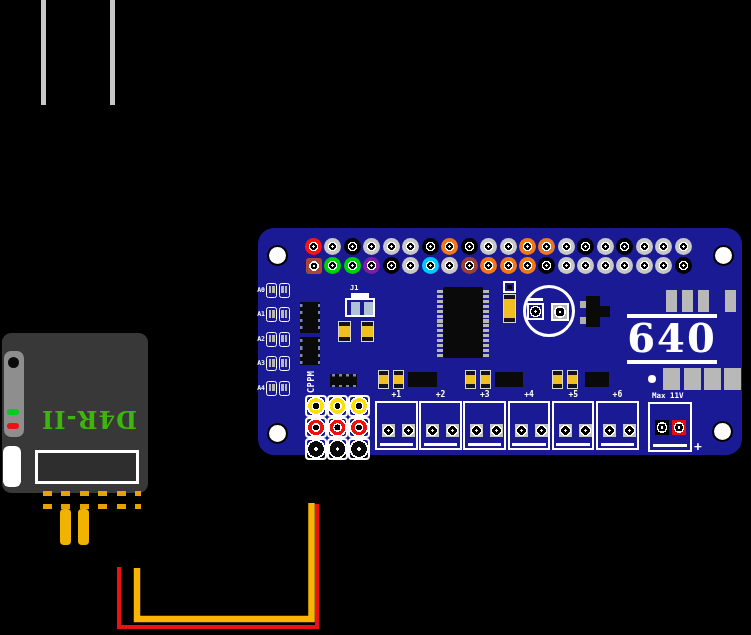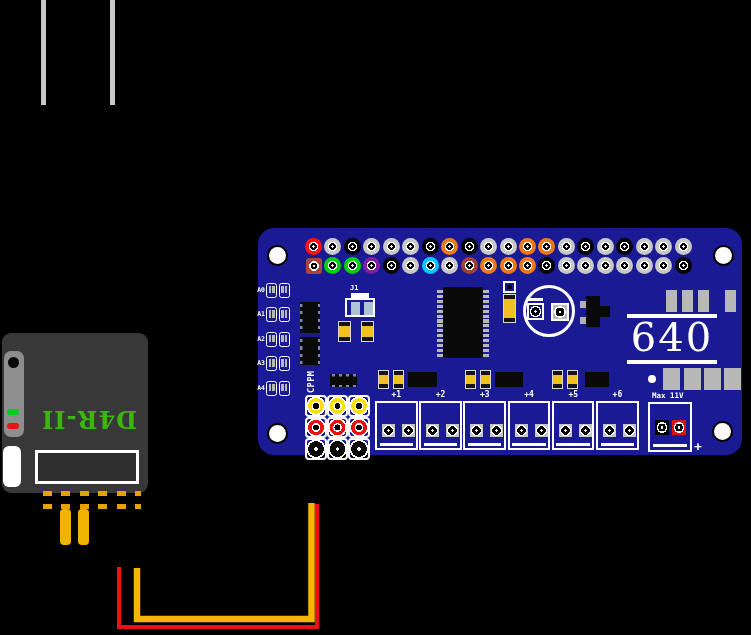--- a/index.html
+++ b/index.html
@@ -75,21 +75,21 @@
   .bpad-r{left:551px;top:303px;width:18px;height:18px;background-color:#b8b8b8;}
 
   .t-body{position:absolute;left:586px;top:296px;width:14px;height:31px;background:#0a0a0a;}
   .t-stub{position:absolute;width:6.5px;height:7px;background:#b0b0b0;}
   .t-stub1{left:579.5px;top:300.5px;} .t-stub2{left:579.5px;top:316.5px;}
   .t-tab{position:absolute;left:600px;top:306px;width:10px;height:11px;background:#0a0a0a;}
 
   .logo-bar{position:absolute;left:627px;width:90px;height:4px;background:#fff;}
   .logo-bar-t{top:314px;} .logo-bar-b{top:360px;}
   .logo-text{position:absolute;left:625px;top:315px;width:94px;height:44px;color:#fff;
-             font-family:"DejaVu Serif",serif;font-weight:normal;font-size:40px;line-height:45px;
+             font-family:"DejaVu Serif",serif;font-weight:bold;font-size:40px;line-height:45px;
              text-align:center;letter-spacing:2px;}
   .gpad{position:absolute;background:#b8b8b8;}
   .white-dot{position:absolute;left:648px;top:375px;width:8px;height:8px;border-radius:50%;background:#fff;}
 
   .pwr-label{position:absolute;left:652px;top:391px;color:#fff;font-size:7.5px;font-weight:bold;}
   .pwr-box{position:absolute;left:648px;top:402px;width:44px;height:50px;border:2px solid #fff;}
   .pwr-line{position:absolute;left:3px;right:3px;bottom:3px;height:3px;background:#fff;}
   .ppad{position:absolute;top:15.5px;width:14px;height:15px;
         background-image:radial-gradient(circle,#fff 0 1.4px,#000 1.4px 4px,#fff 4px 5.4px,transparent 5.4px);}
   .ppad-blk{left:5px;background-color:#000;} .ppad-red{left:22px;background-color:#e01010;}

